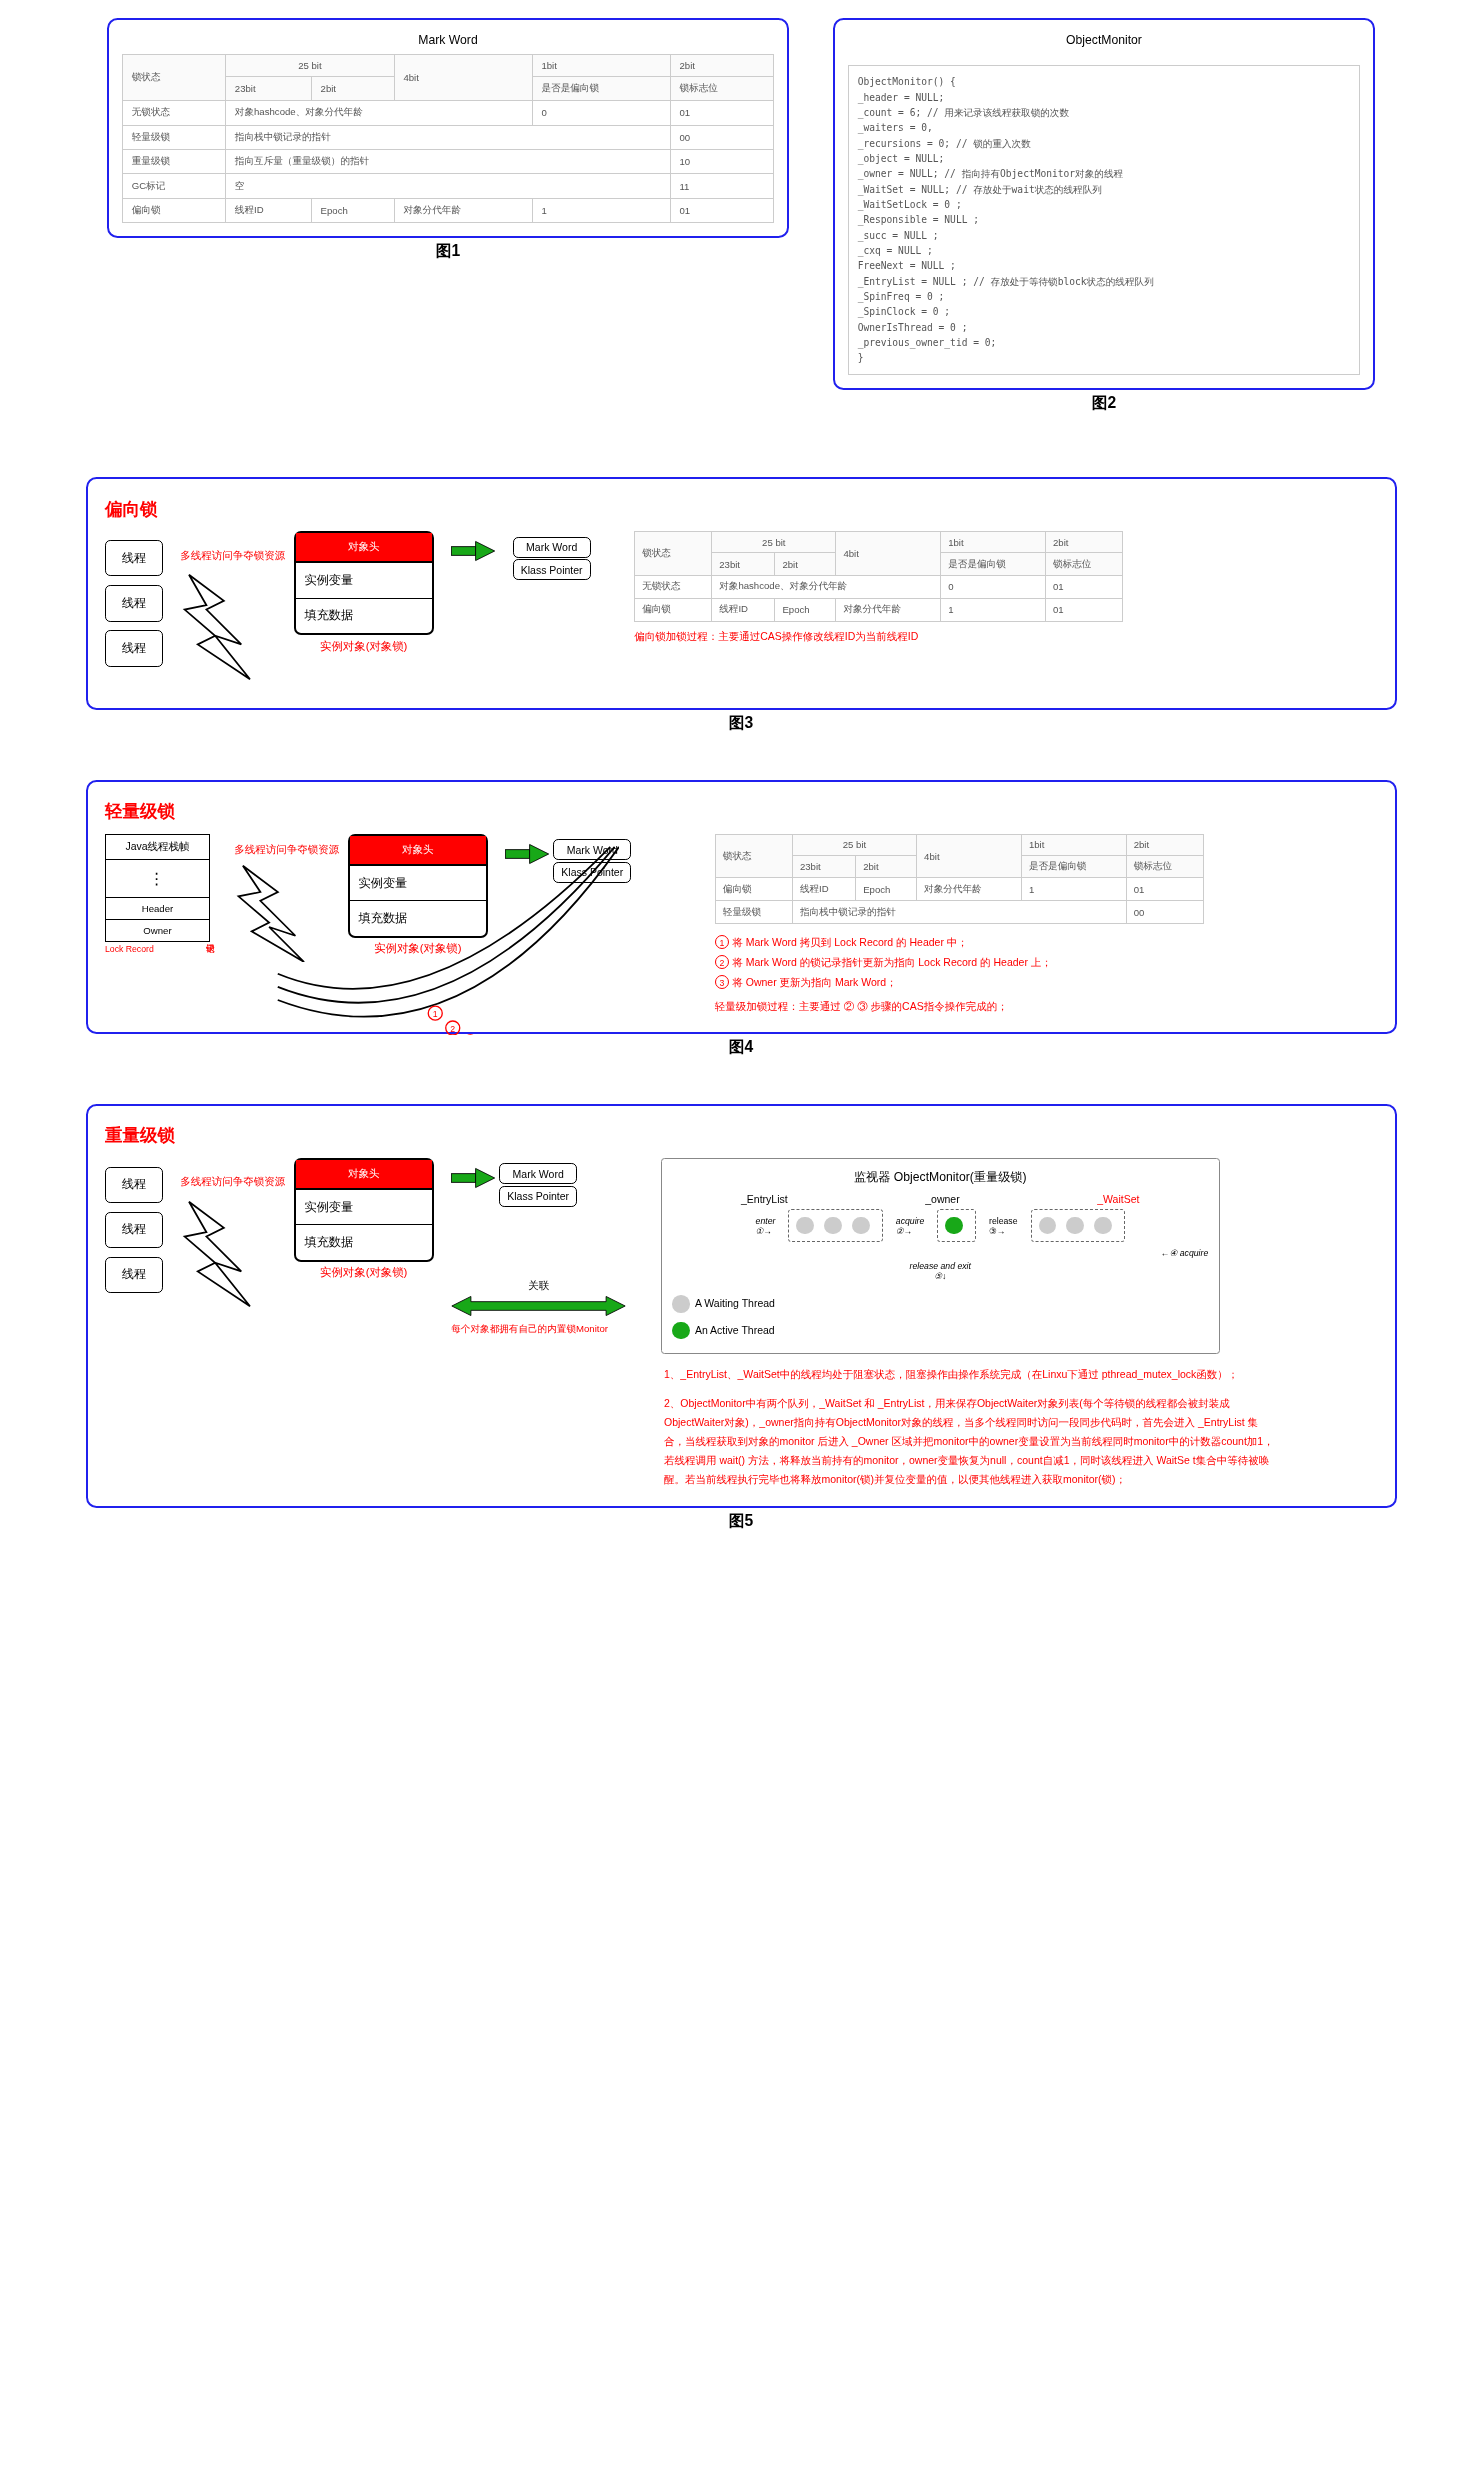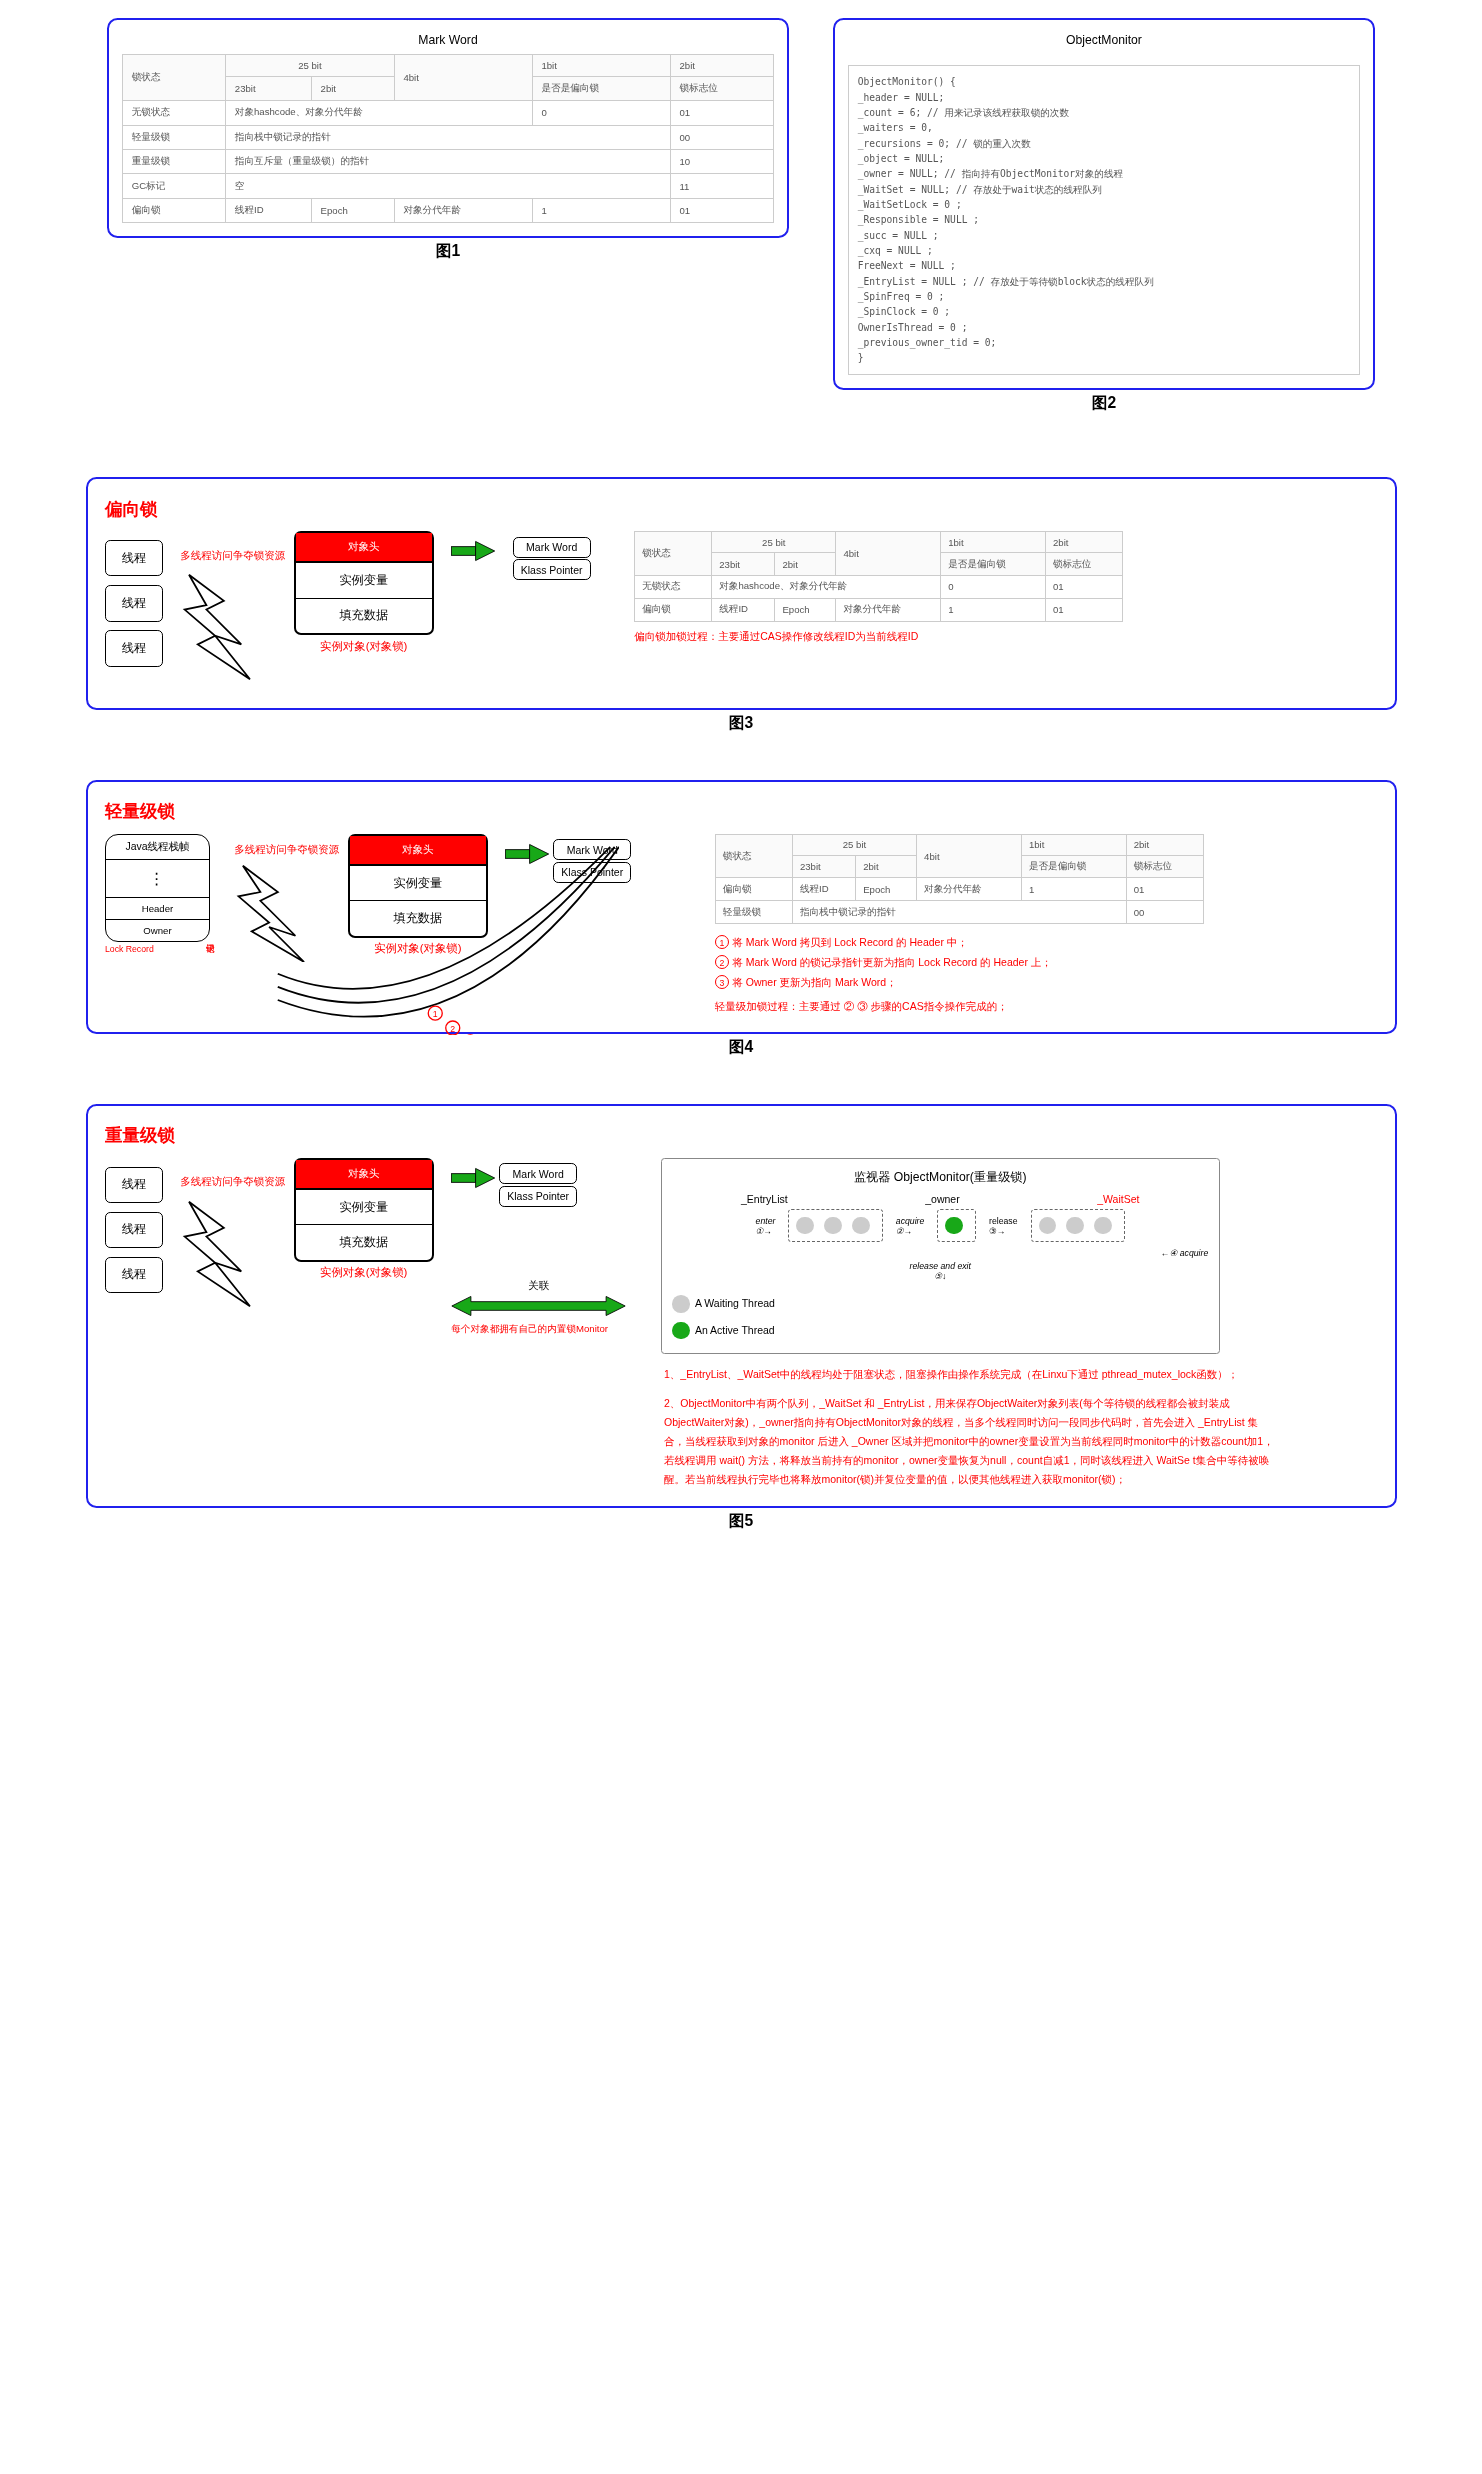--- a/index.html
+++ b/index.html
@@ -10,30 +10,30 @@
 .big-panel{border:2.6px solid #2020ee;border-radius:10.5px;background:#fff;padding:17.5px;margin:35px auto 70px;position:relative;width:1311px}
 .section-title{color:#ff0000;font-size:17.5px;font-weight:bold;margin-bottom:10.5px}
 table{border-collapse:collapse;font-size:9.6px}
 table td,table th{border:0.9px solid #ccc;padding:5.2px 8.7px;text-align:left;color:#555}
 .tbl-head{background:#fafafa}
 .threads{display:inline-block;vertical-align:top}
 .thread-box{border:1.7px solid #000;border-radius:5.2px;padding:8.7px 15.7px;margin:8.7px 0;text-align:center;font-size:12.2px}
 .red-text{color:#ff0000;font-size:10.5px}
 .obj-box{display:inline-block;border:2.6px solid #000;border-radius:7px;width:140px;vertical-align:top}
 .obj-head{background:#ff0000;color:#fff;text-align:center;padding:7px;font-weight:normal;border-bottom:1.7px solid #000}
-.obj-cell{border-top:1.7px solid #000;text-align:center;padding:8.7px;font-size:12.2px}
+.obj-cell{border-top:1.7px solid #000;padding:8.7px;font-size:12.2px}
 .obj-label{color:#ff0000;text-align:center;margin-top:3.5px;font-size:11.4px}
 .kw-box{border:1.7px solid #000;border-radius:5.2px;text-align:center;padding:3.5px 7px;font-size:10.5px;margin:1.7px 0}
 .flex-row{display:flex;align-items:flex-start;gap:17.5px}
 .code-block{font-family:monospace;font-size:9.6px;line-height:1.6;padding:8.7px;color:#555}
 .monitor-box{border:0.9px solid #888;padding:10.5px;border-radius:3.5px}
 .legend-circle{display:inline-block;width:17.5px;height:17.5px;border-radius:50%;vertical-align:middle;margin-right:5.2px}
 .step-circle{display:inline-block;width:14px;height:14px;border:1.3px solid #ff0000;border-radius:50%;color:#ff0000;font-size:8.7px;text-align:center;line-height:14px;margin-right:3.5px}
 .small-tbl td{font-size:9.6px;padding:4.4px 7px}
-.java-stack{border:1.7px solid #000;border-radius:13px;width:105px}
+.java-stack{border:1.7px solid #000;border-radius:0;width:105px}
 .java-stack-head{border-bottom:1.7px solid #000;text-align:center;padding:5.2px;font-size:10.5px}
 .java-stack-dots{text-align:center;padding:8.7px;font-size:15.7px;letter-spacing:1.7px}
 .java-stack-cell{border-top:1.7px solid #000;text-align:center;padding:5.2px;font-size:9.6px}
 .lock-rec{color:#ff0000;font-size:8.7px;writing-mode:vertical-rl;display:inline-block}
 .dashed-box{border:0.9px dashed #666;border-radius:3.5px;padding:7px;display:inline-block}
 .note-text{color:#ff0000;font-size:10.5px;line-height:1.8;margin-top:10.5px}
 </style>
 </head>
 <body>
 

